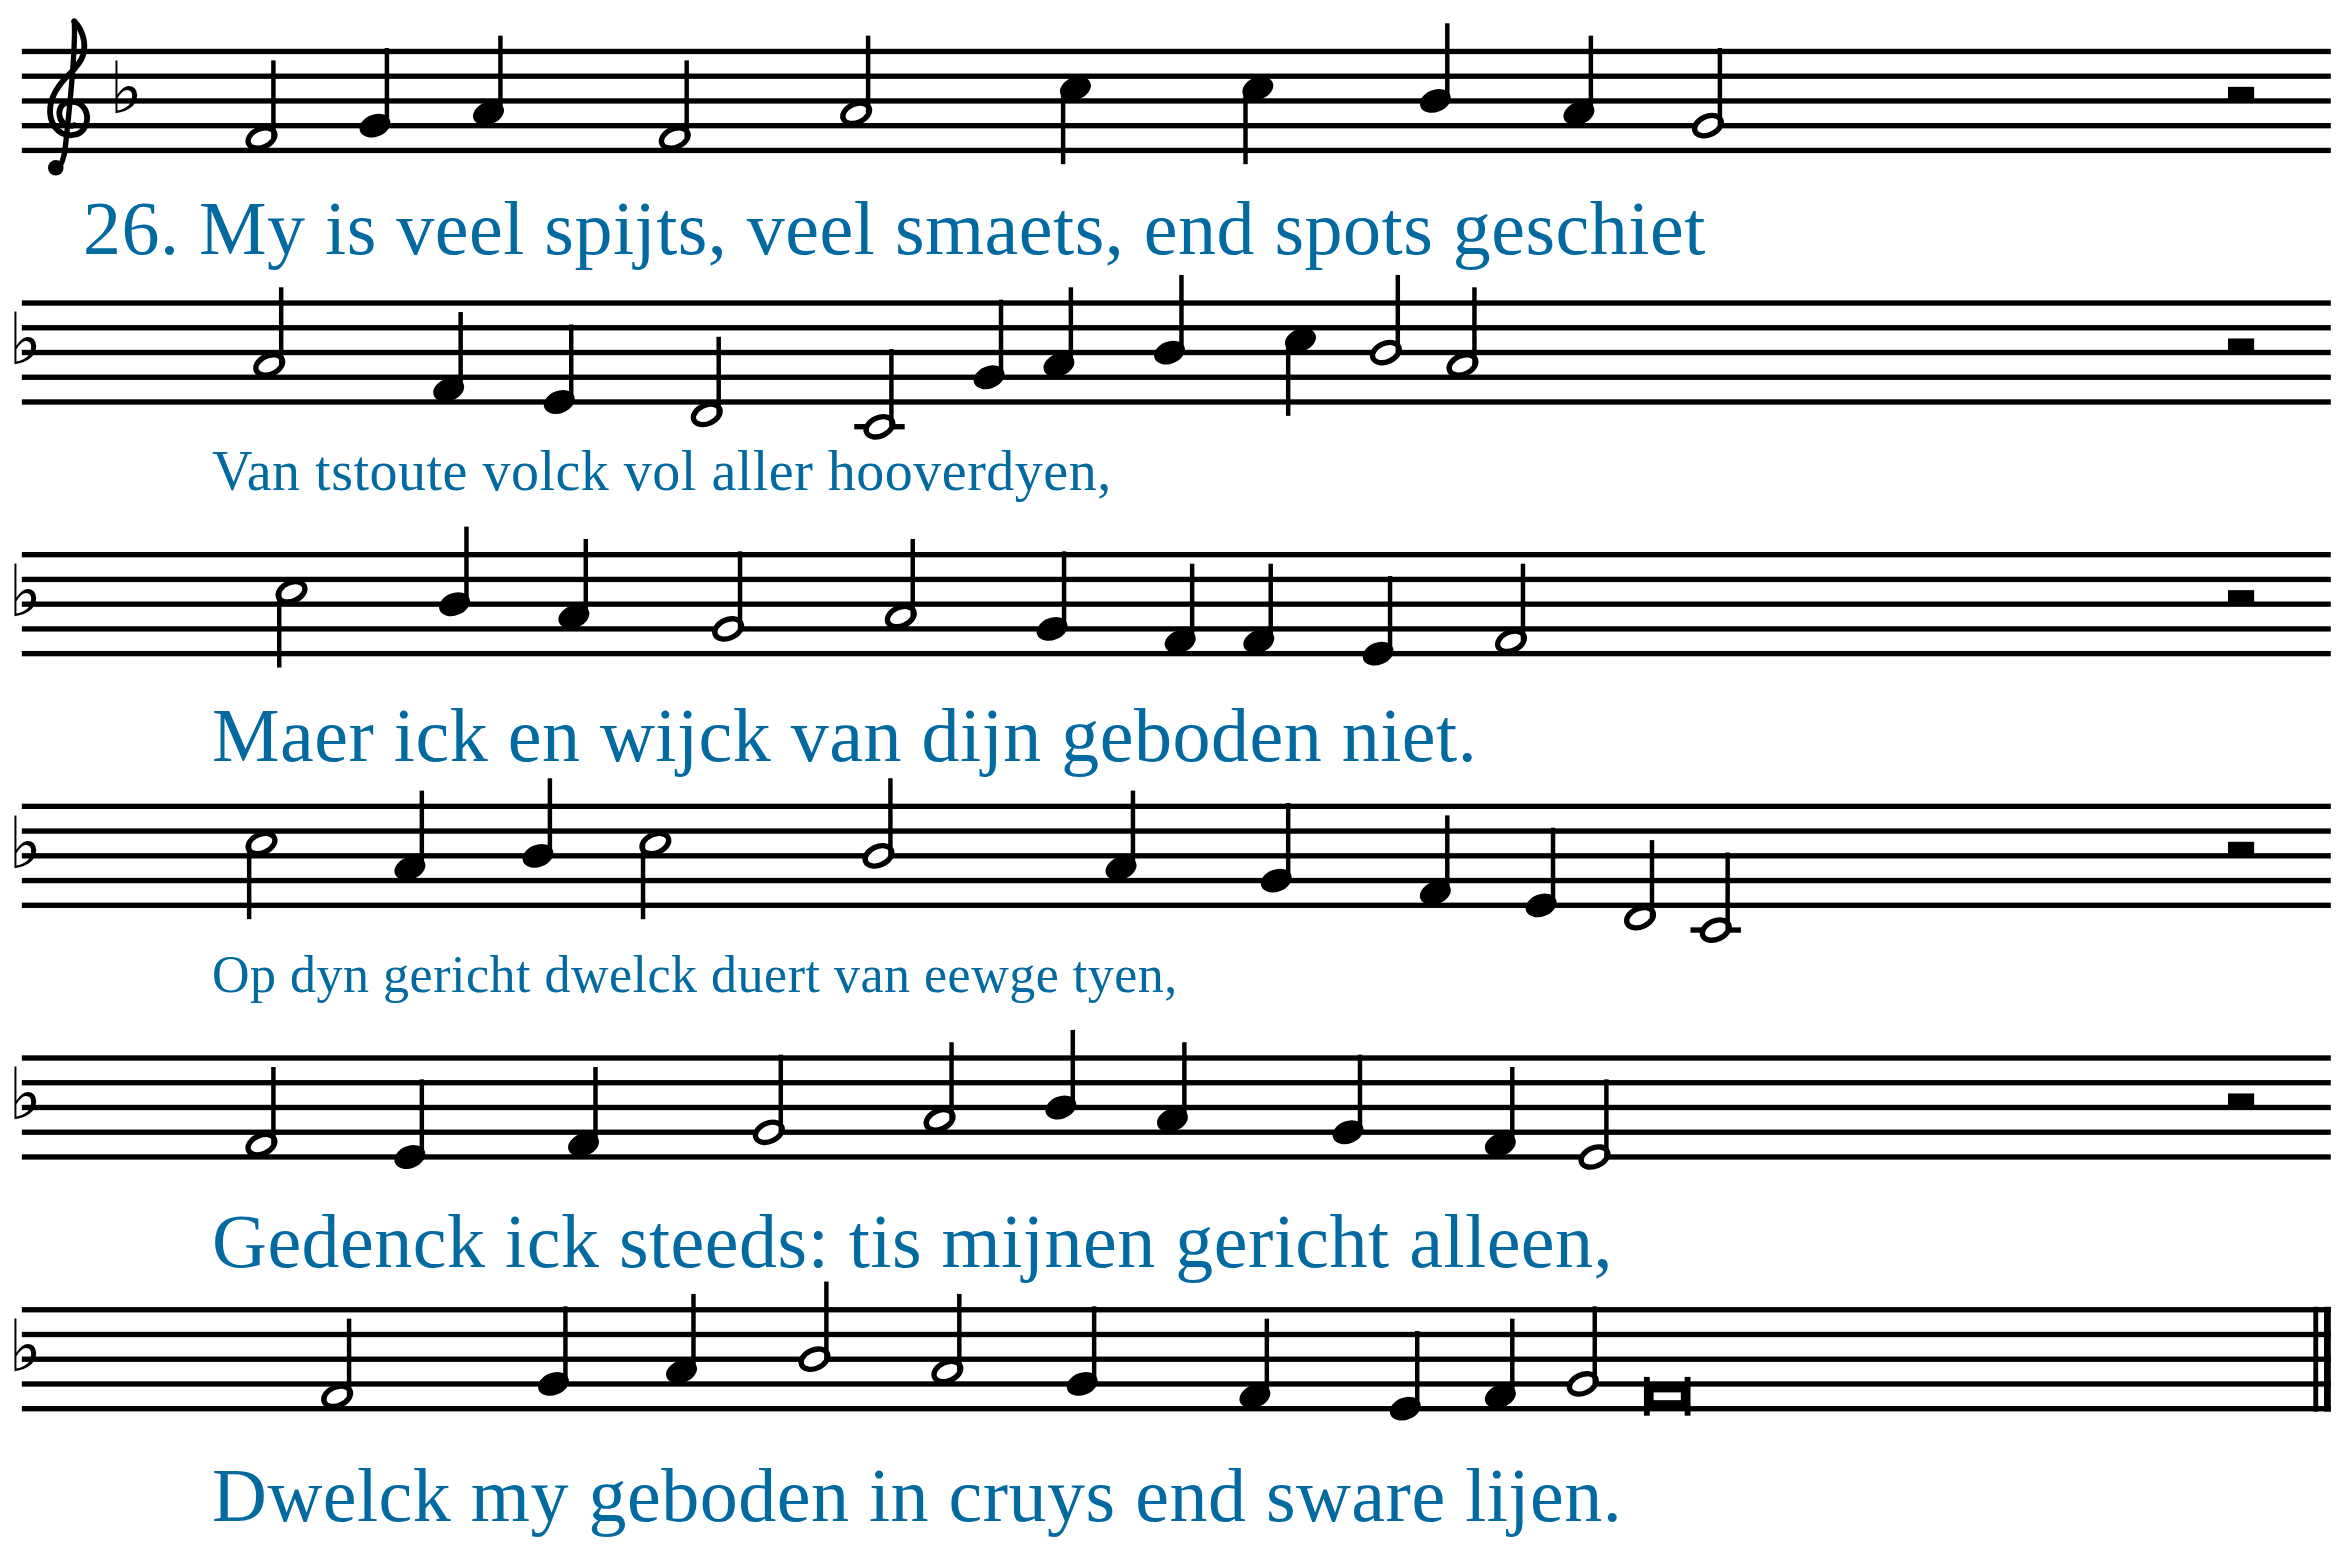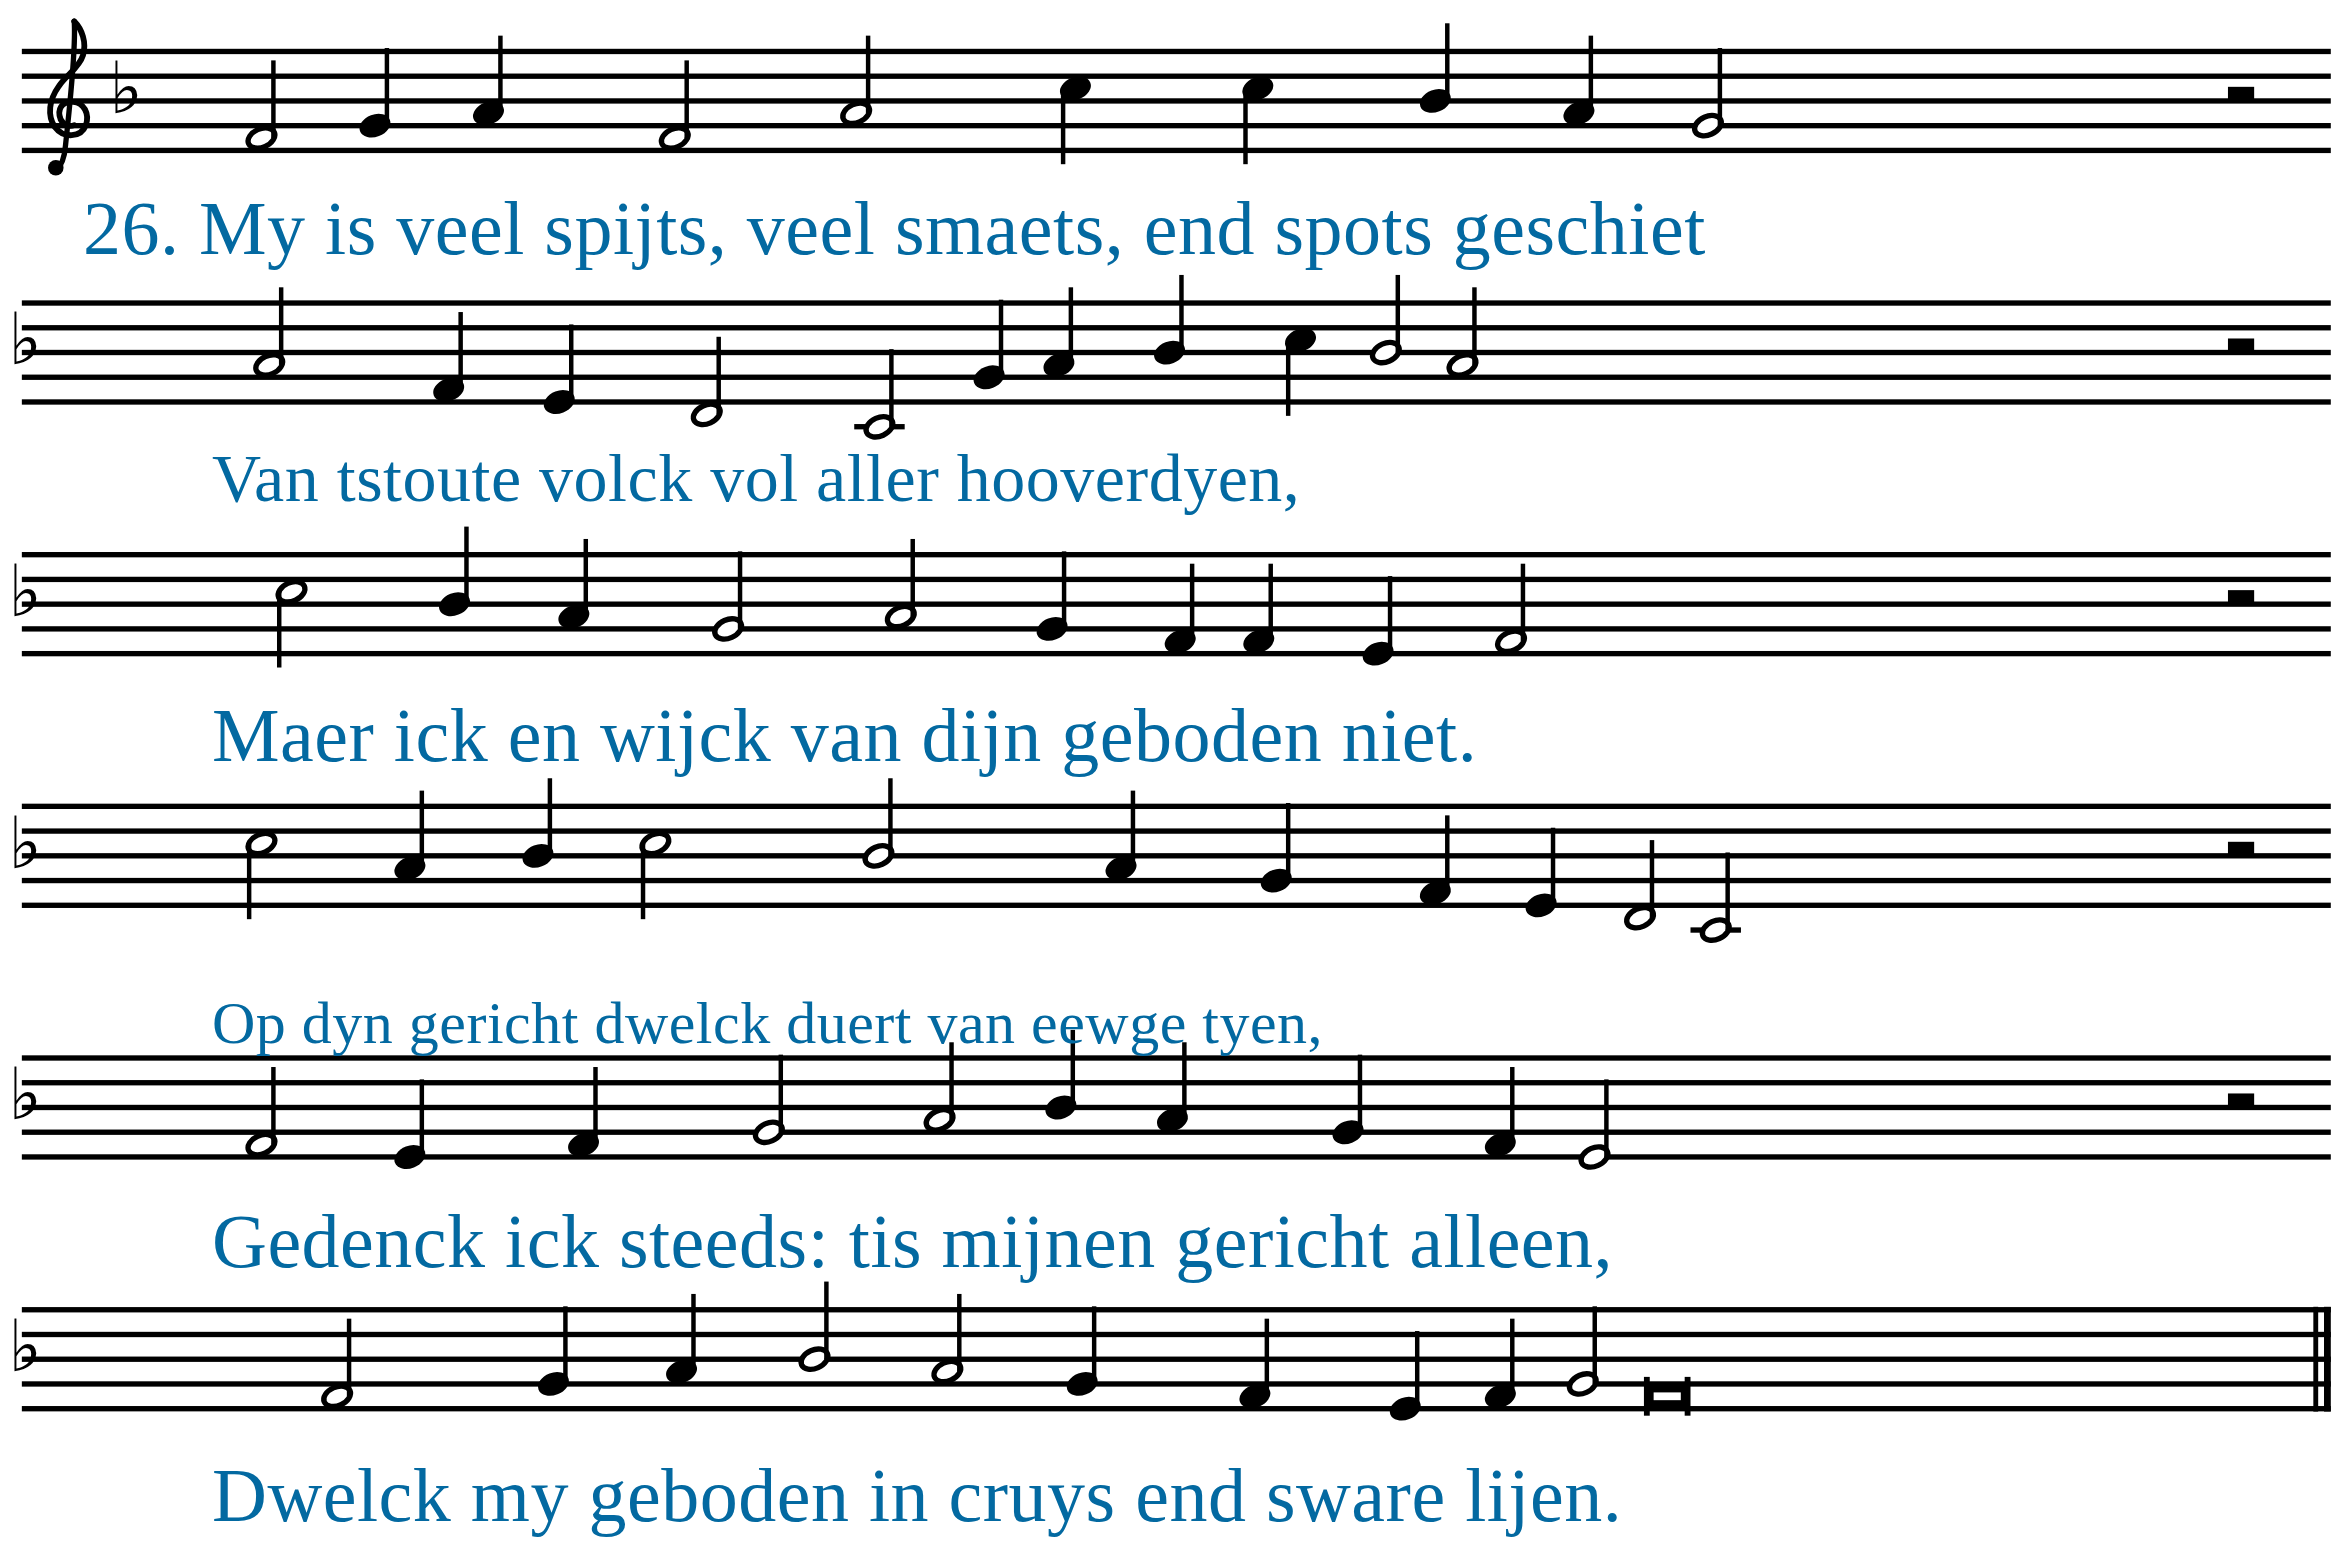--- a/index.html
+++ b/index.html
@@ -334,18 +334,18 @@
         <rect x="1704" y="1435.25" width="28" height="8" fill="#ffffff"></rect>
         <rect x="1694" y="1419.25" width="6" height="40" fill="#000000"></rect>
         <rect x="1736" y="1419.25" width="6" height="40" fill="#000000"></rect>
       </g>
       <rect x="2384" y="1347" width="5" height="108" fill="#000000"></rect>
       <rect x="2395" y="1347" width="7" height="108" fill="#000000"></rect>
     </g>
   </svg>
 
 <div class="lyric" style="left: 83px; top: 185px; font-size: 76px;">26. My is veel spijts, veel smaets, end spots geschiet</div>
-<div class="lyric" style="left: 212px; top: 439px; font-size: 68px;">Van tstoute volck vol aller hooverdyen,</div>
+<div class="lyric" style="left: 212px; top: 439px; font-size: 56px;">Van tstoute volck vol aller hooverdyen,</div>
 <div class="lyric" style="left: 212px; top: 692px; font-size: 76px;">Maer ick en wijck van dijn geboden niet.</div>
-<div class="lyric" style="left: 212px; top: 989px; font-size: 60px;">Op dyn gericht dwelck duert van eewge tyen,</div>
+<div class="lyric" style="left: 212px; top: 945px; font-size: 52px;">Op dyn gericht dwelck duert van eewge tyen,</div>
 <div class="lyric" style="left: 212px; top: 1198px; font-size: 76px;">Gedenck ick steeds: tis mijnen gericht alleen,</div>
 <div class="lyric" style="left: 212px; top: 1452px; font-size: 76px;">Dwelck my geboden in cruys end sware lijen.</div>
 
 
 </body></html>

